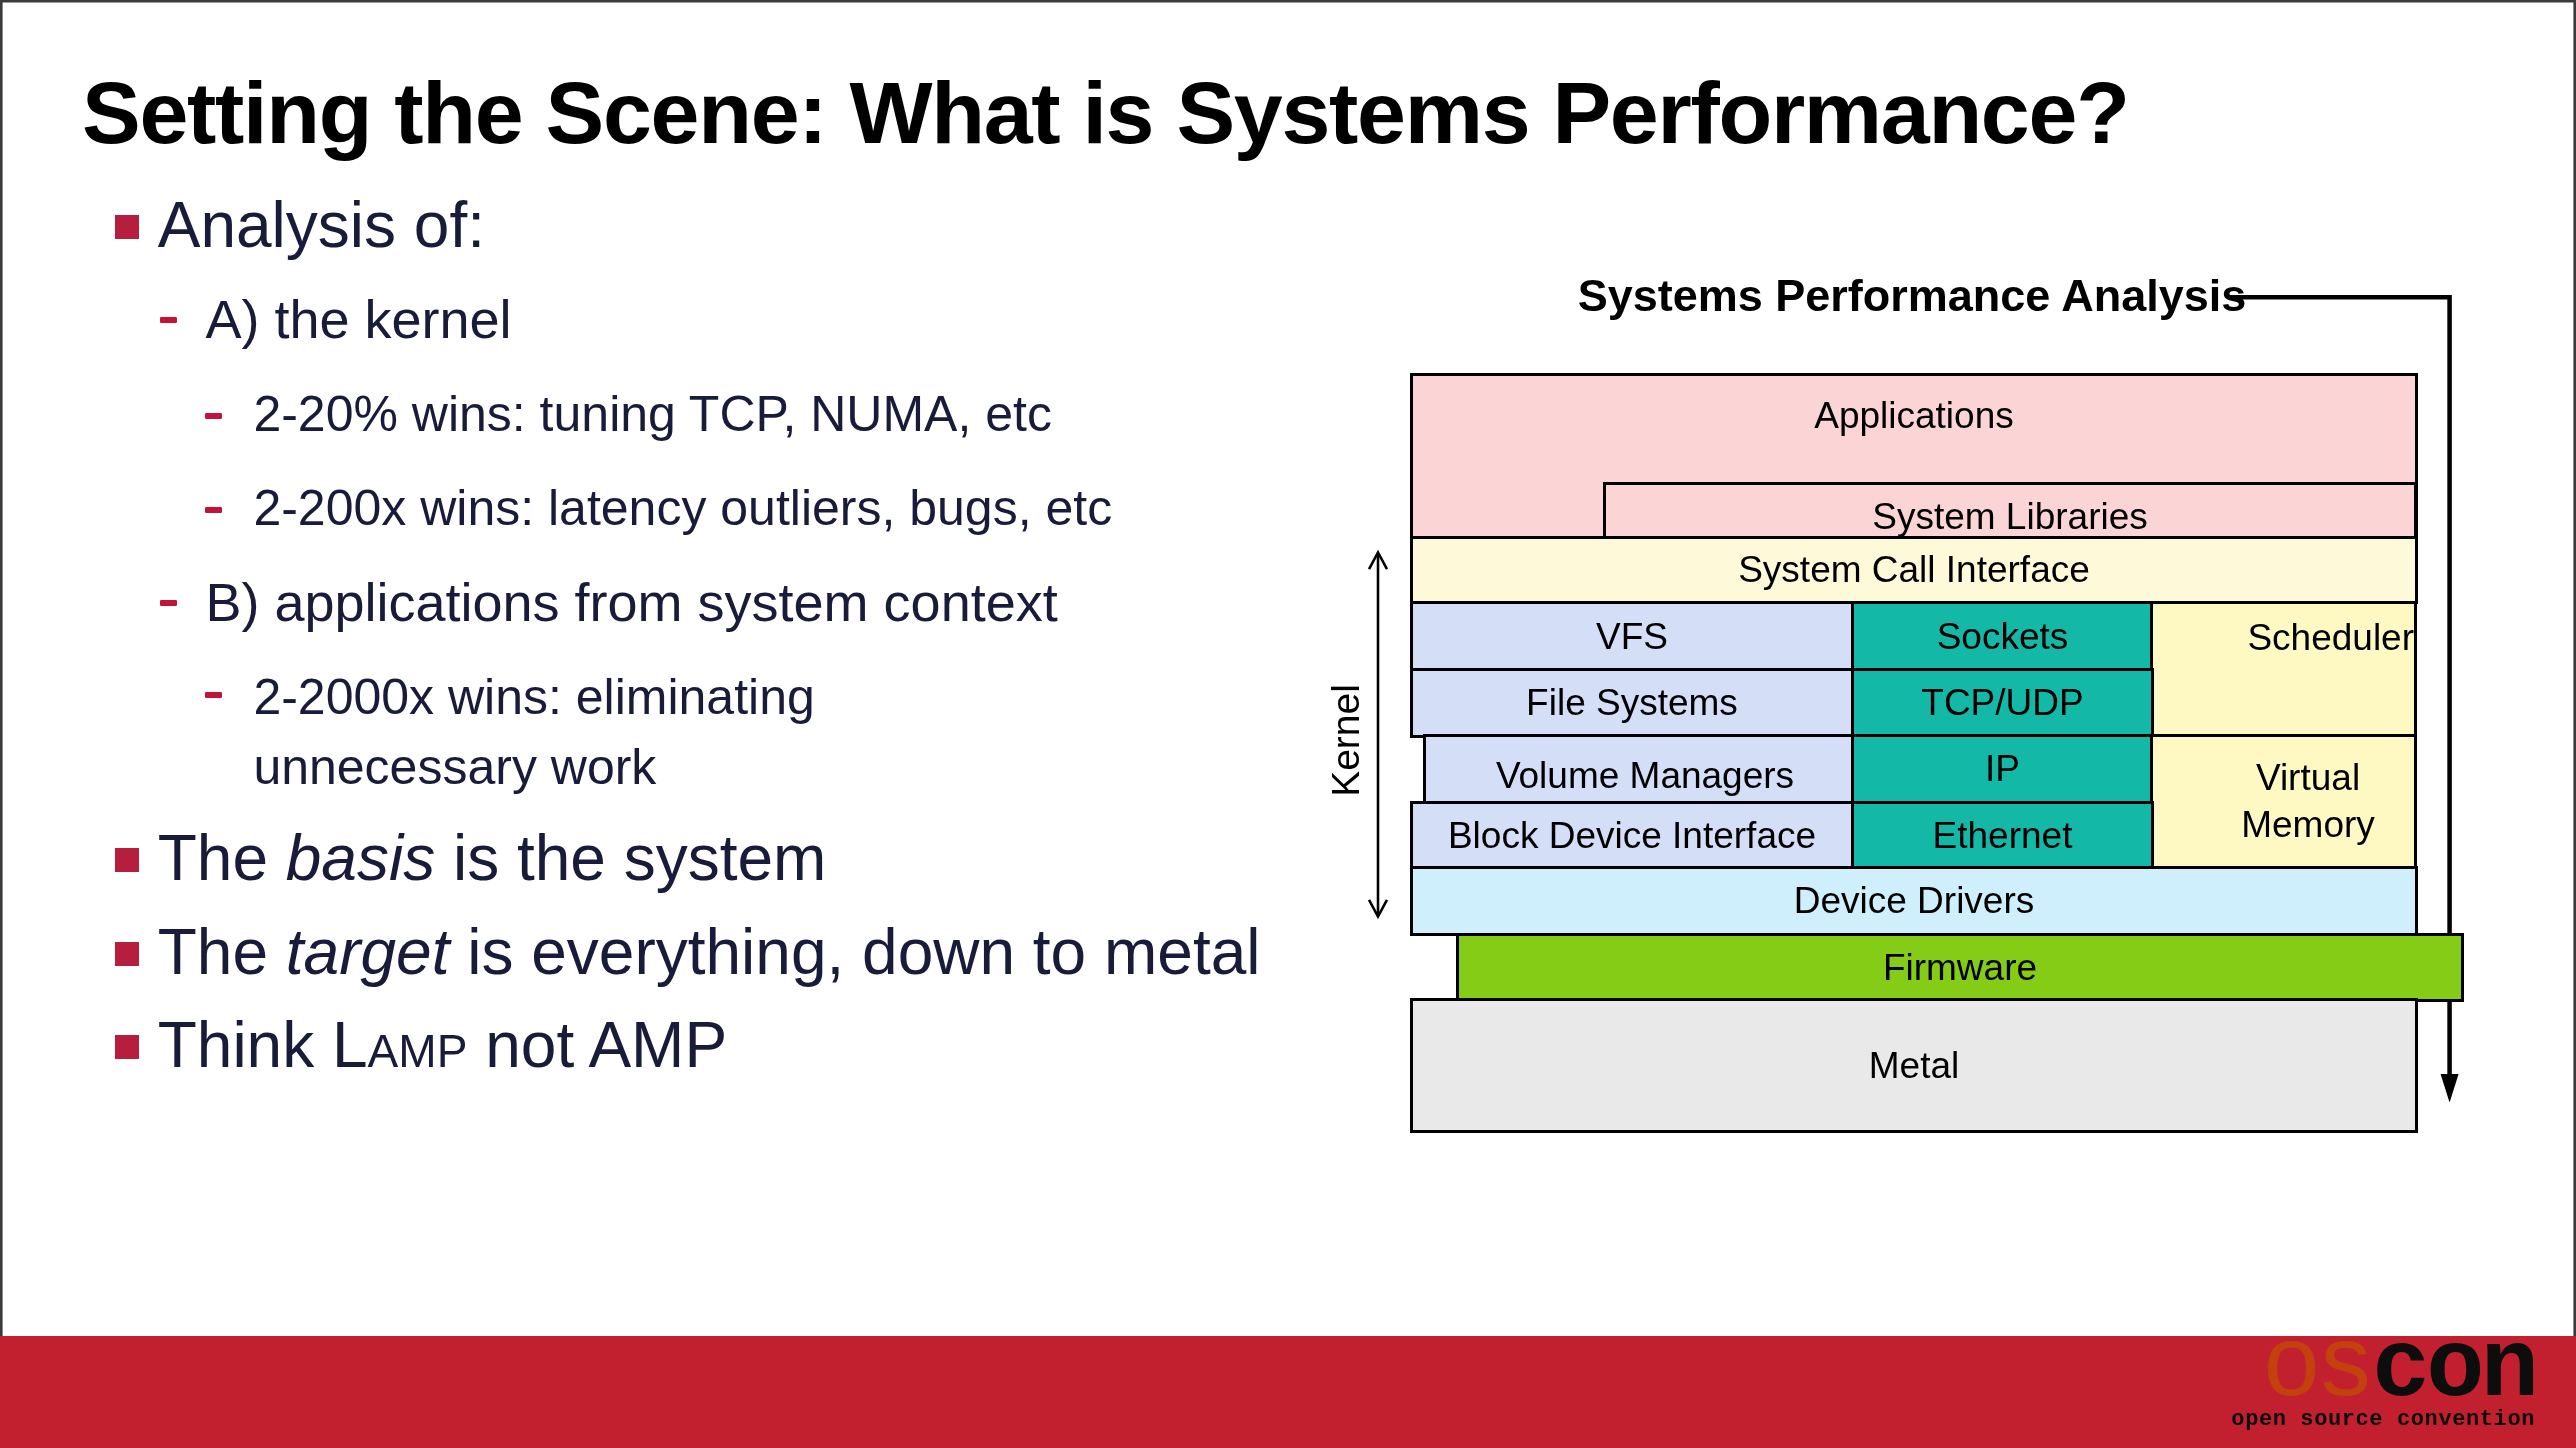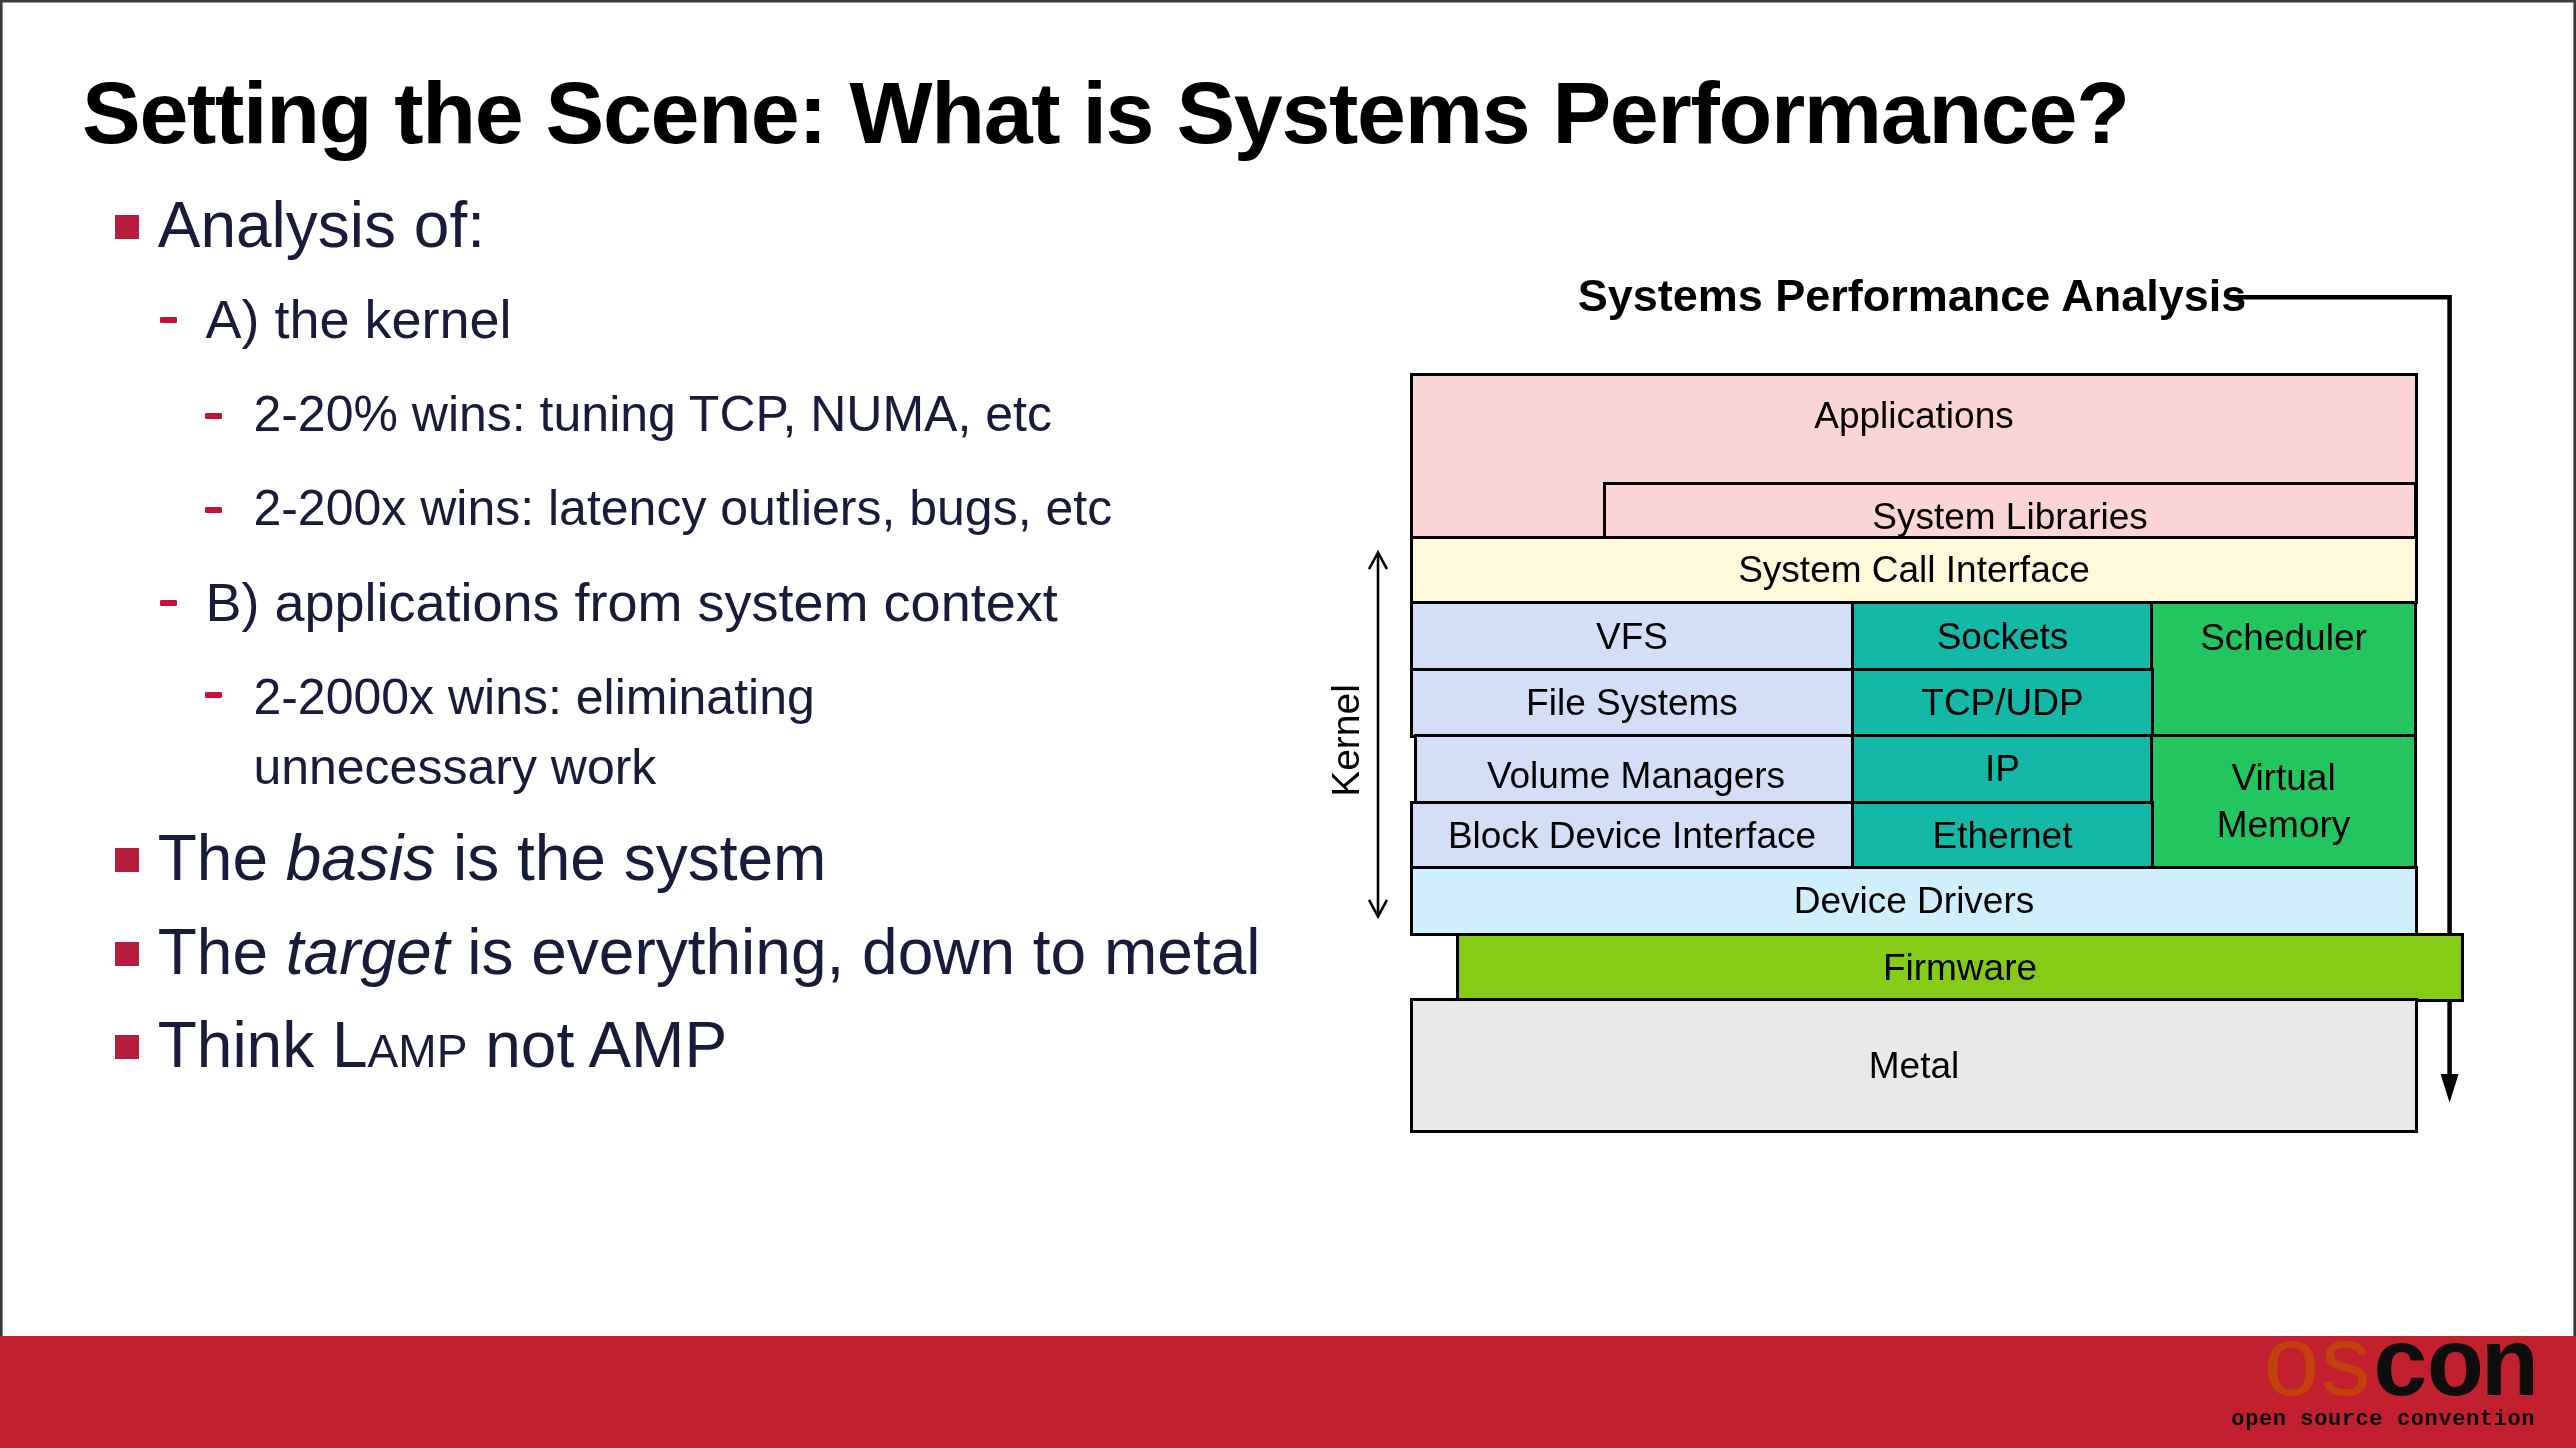--- a/index.html
+++ b/index.html
@@ -36,21 +36,21 @@
     white-space:nowrap;
   }
   .diagram{position:absolute; left:1410px; top:361px; width:1008px; height:773px;}
   .dbox{
     position:absolute; box-sizing:border-box; border:3.2px solid #000;
     display:flex; align-items:center; justify-content:center;
     font-size:37px; color:#000; text-align:center;
   }
   .pink{background:#fbd5d5;margin-top:12px;} .yellow{background:#fdf9d9;}
   .blue{background:#d4def6;} .green{background:#14b8a6;}
-  .orange{background:#22c55e;} .cyan{background:#cfeffc;}
+  .orange{background:#fef9c3;justify-content:flex-end;} .cyan{background:#cfeffc;}
   .teal{background:#84cc16;margin-left:46px;} .gray{background:#e9e9e9;}
   .apps-label{align-items:flex-start; padding-top:19.3px;}
   .vm-inner{width:212px; line-height:1.25;}
   .kernel-label{
     position:absolute; left:1297px; top:705px; width:97px; height:71px;
     display:flex; align-items:center; justify-content:center;
     font-size:39px; color:#000; transform:rotate(-90deg); white-space:nowrap;
   }
   .arrow-svg{position:absolute;}
   
@@ -143,21 +143,21 @@
     </div>
     <div class="dbox orange" style="left:740px;top:240px;width:267px;height:137px">
       <span style="align-self:flex-start;margin-top:13px">Scheduler</span>
     </div>
     <div class="dbox blue" style="left:0;top:307px;width:444px;height:70px">
       <span>File Systems</span>
     </div>
     <div class="dbox green" style="left:441px;top:307px;width:303px;height:70px">
       <span>TCP/UDP</span>
     </div>
-    <div class="dbox blue" style="left:4px;top:373px;width:444px;height:83px">
+    <div class="dbox blue" style="left:13px;top:373px;width:444px;height:83px">
       <span>Volume Managers</span>
     </div>
     <div class="dbox green" style="left:441px;top:373px;width:303px;height:70px">
       <span>IP</span>
     </div>
     <div class="dbox orange" style="left:740px;top:373px;width:267px;height:135px">
       <span class="vm-inner">Virtual Memory</span>
     </div>
     <div class="dbox blue" style="left:0;top:440px;width:444px;height:69px">
       <span>Block Device Interface</span>

